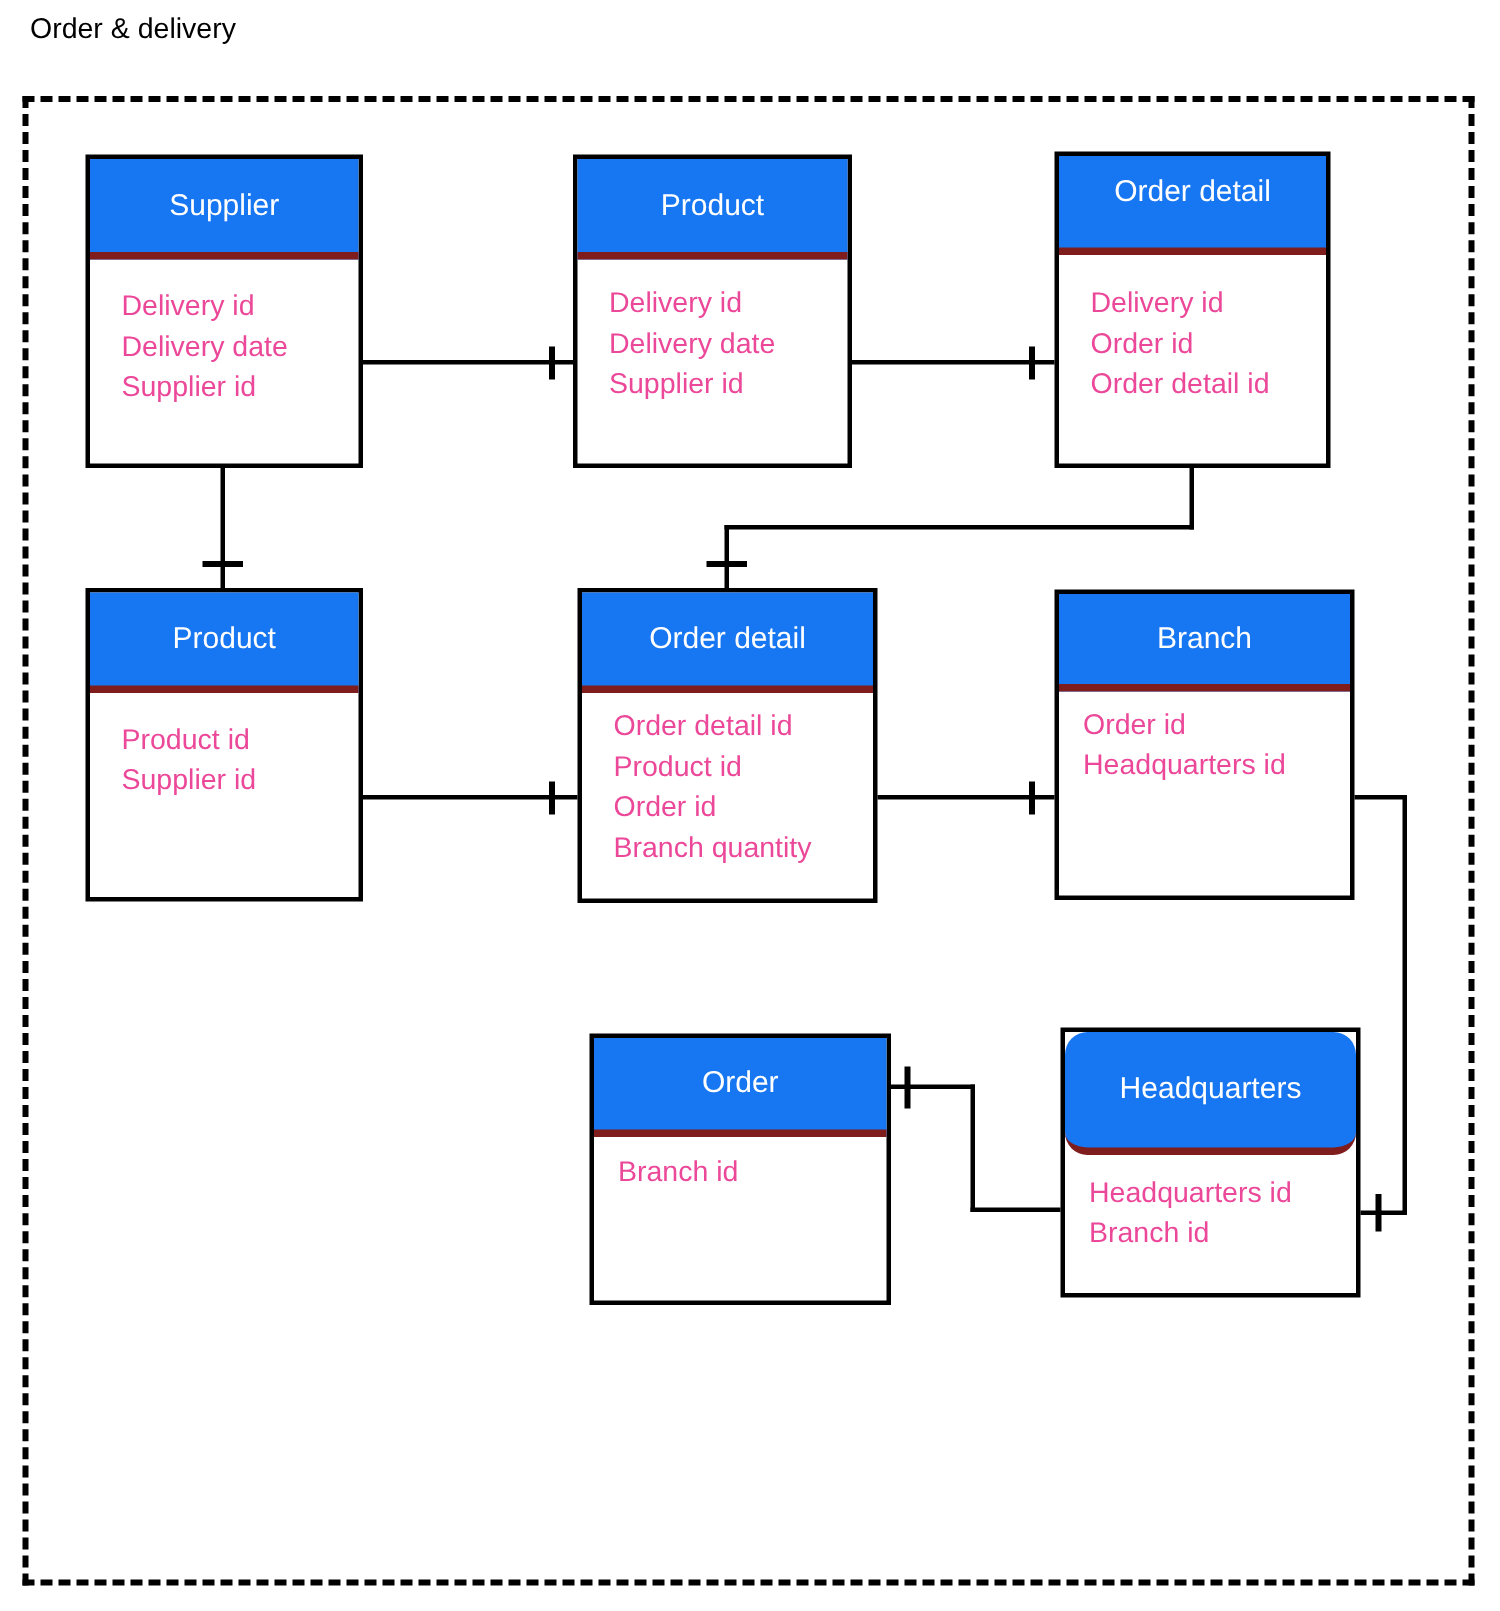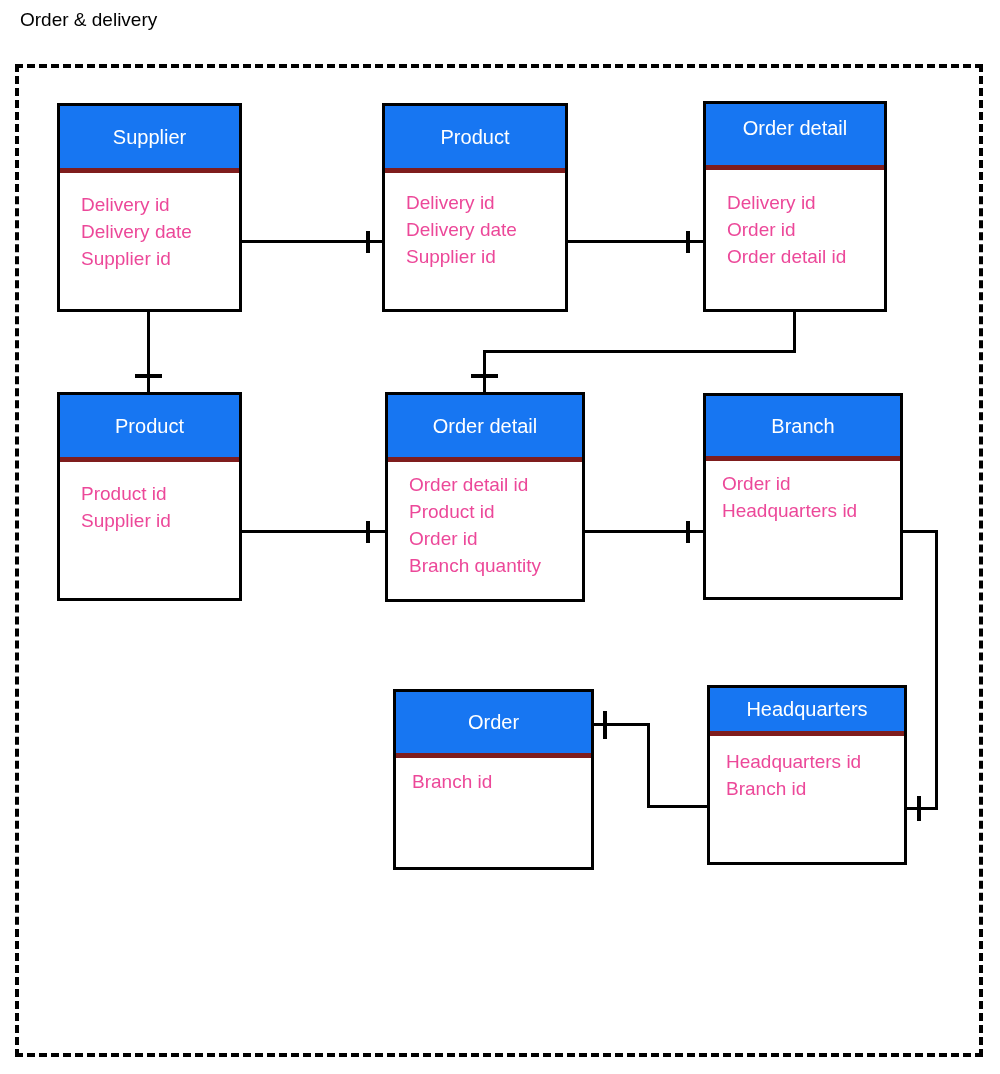--- a/index.html
+++ b/index.html
@@ -147,21 +147,21 @@
   <div class="entity" style="left:393px; top:689px; width:201px; height:181px;">
     <div class="entity-header" style="height:66px;">
       <span>Order</span>
     </div>
     <div class="entity-body" style="padding-top:10px; padding-left:16px;">
       <div class="attr">Branch id</div>
     </div>
   </div>
 
   <div class="entity" style="left:707px; top:685px; width:200px; height:180px;">
-    <div class="entity-header" style="height:48px;">
+    <div class="entity-header" style="height:82px;border-radius:15px;">
       <span>Headquarters</span>
     </div>
     <div class="entity-body" style="padding-top:12px; padding-left:16px;">
       <div class="attr">Headquarters id</div>
       <div class="attr">Branch id</div>
     </div>
   </div>
 
   <div class="seg" style="left:242px; top:240px; width:140px; height:3px;"></div>
   <div class="seg" style="left:366px; top:231px; width:4px; height:22px;"></div>

